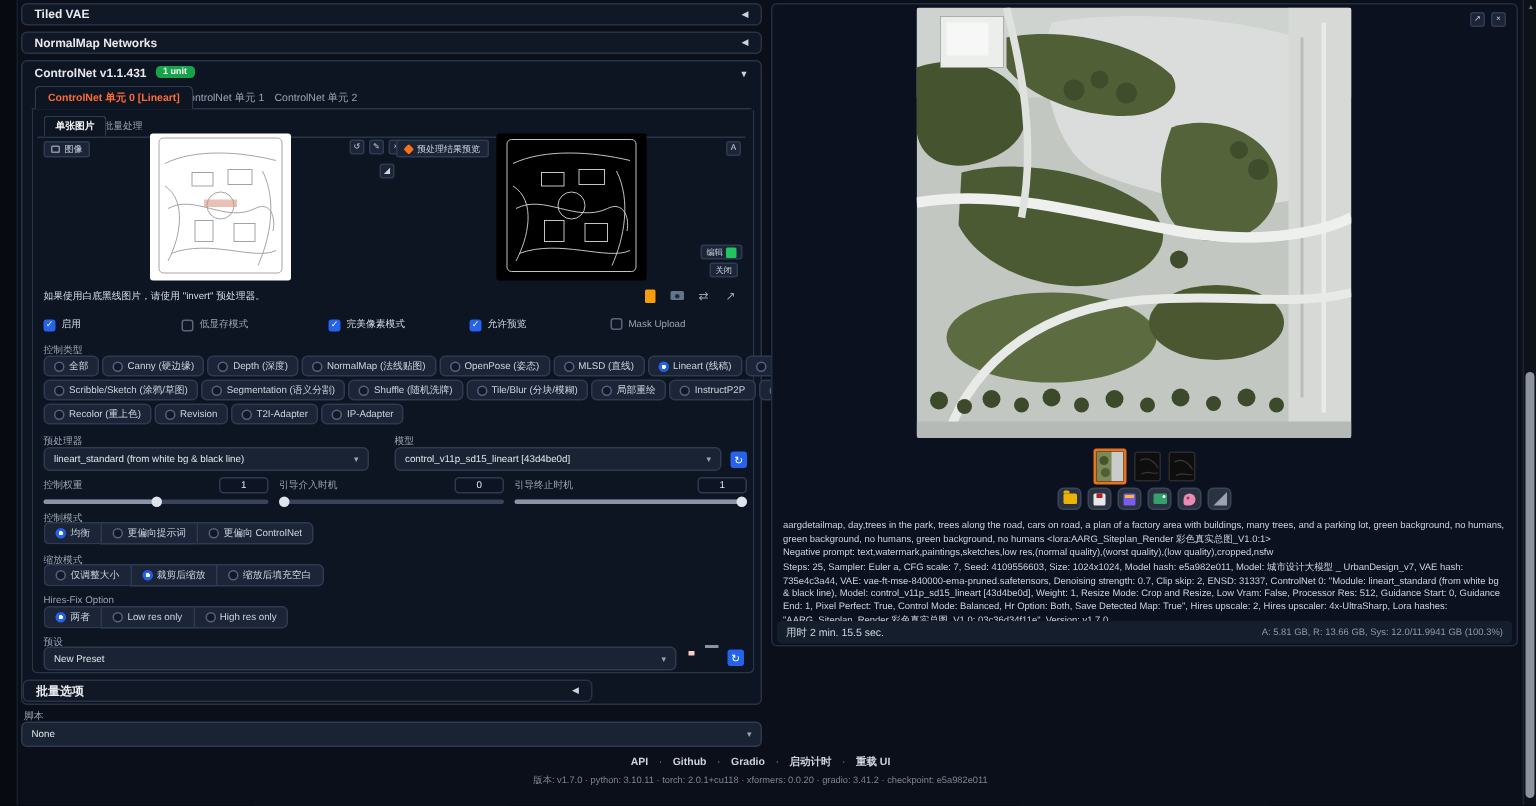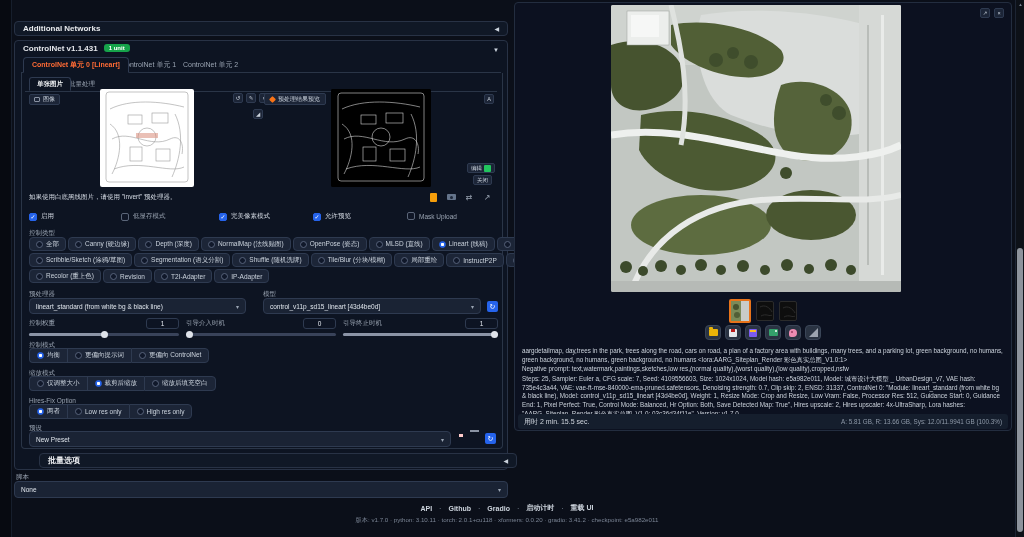--- a/index.html
+++ b/index.html
@@ -89,22 +89,26 @@
   .fver{position:absolute;left:0;top:516px;width:1014px;text-align:center;font-size:6.2px;color:#79839100;color:#7a8494}
   .sb{position:absolute;right:0;top:0;width:9px;height:537px;background:#0d1118;border-left:1px solid #1c2433}
   .sb-thumb{position:absolute;left:1px;width:6px;border-radius:3px;background:#8d939c}
 </style>
 </head>
 <body>
 
 <div class="app">
   <div class="edge"></div>
 
+  <div class="acc" style="top:2px">
+    <span>Tiled VAE</span>
+    <span class="arr">◀</span>
+  </div>
   <div class="acc" style="top:21px">
-    <span>Additional Networks</span>
+    <span>NormalMap Networks</span>
     <span class="arr">◀</span>
   </div>
 
   <div class="panel">
     <div class="abs" style="left:8px;top:3px;display:flex;align-items:flex-start">
       <span style="font-size:8px;font-weight:bold">ControlNet v1.1.431</span>
       <span class="badge">1 unit</span>
     </div>
     <span class="abs arr" style="right:8px;top:6px">▼</span>
 
@@ -397,21 +401,21 @@
 
     <div class="abs lbl" style="left:14px;top:383px">预设</div>
     <div class="abs dd" style="left:14px;top:390px;width:422px;height:16px">
       <span>New Preset</span>
         <span class="caret">▾</span>
     </div>
     <div class="abs" style="left:442px;top:393px"><span class="i-floppy red"></span></div>
     <div class="abs" style="left:456px;top:391px"><span class="i-trash"></span></div>
     <div class="abs i-refresh" style="left:470px;top:392px">↻</div>
 
-    <div class="acc" style="left:24px;top:412px;width:478px">
+    <div class="acc" style="left:0;top:412px;width:380px">
       <span>批量选项</span>
       <span class="arr">◀</span>
     </div>
   </div>
 
   <div class="abs lbl" style="left:16px;top:473px">脚本</div>
   <div class="abs dd" style="left:14px;top:481px;width:494px;height:17px">
     <span>None</span>
       <span class="caret">▾</span>
   </div>

